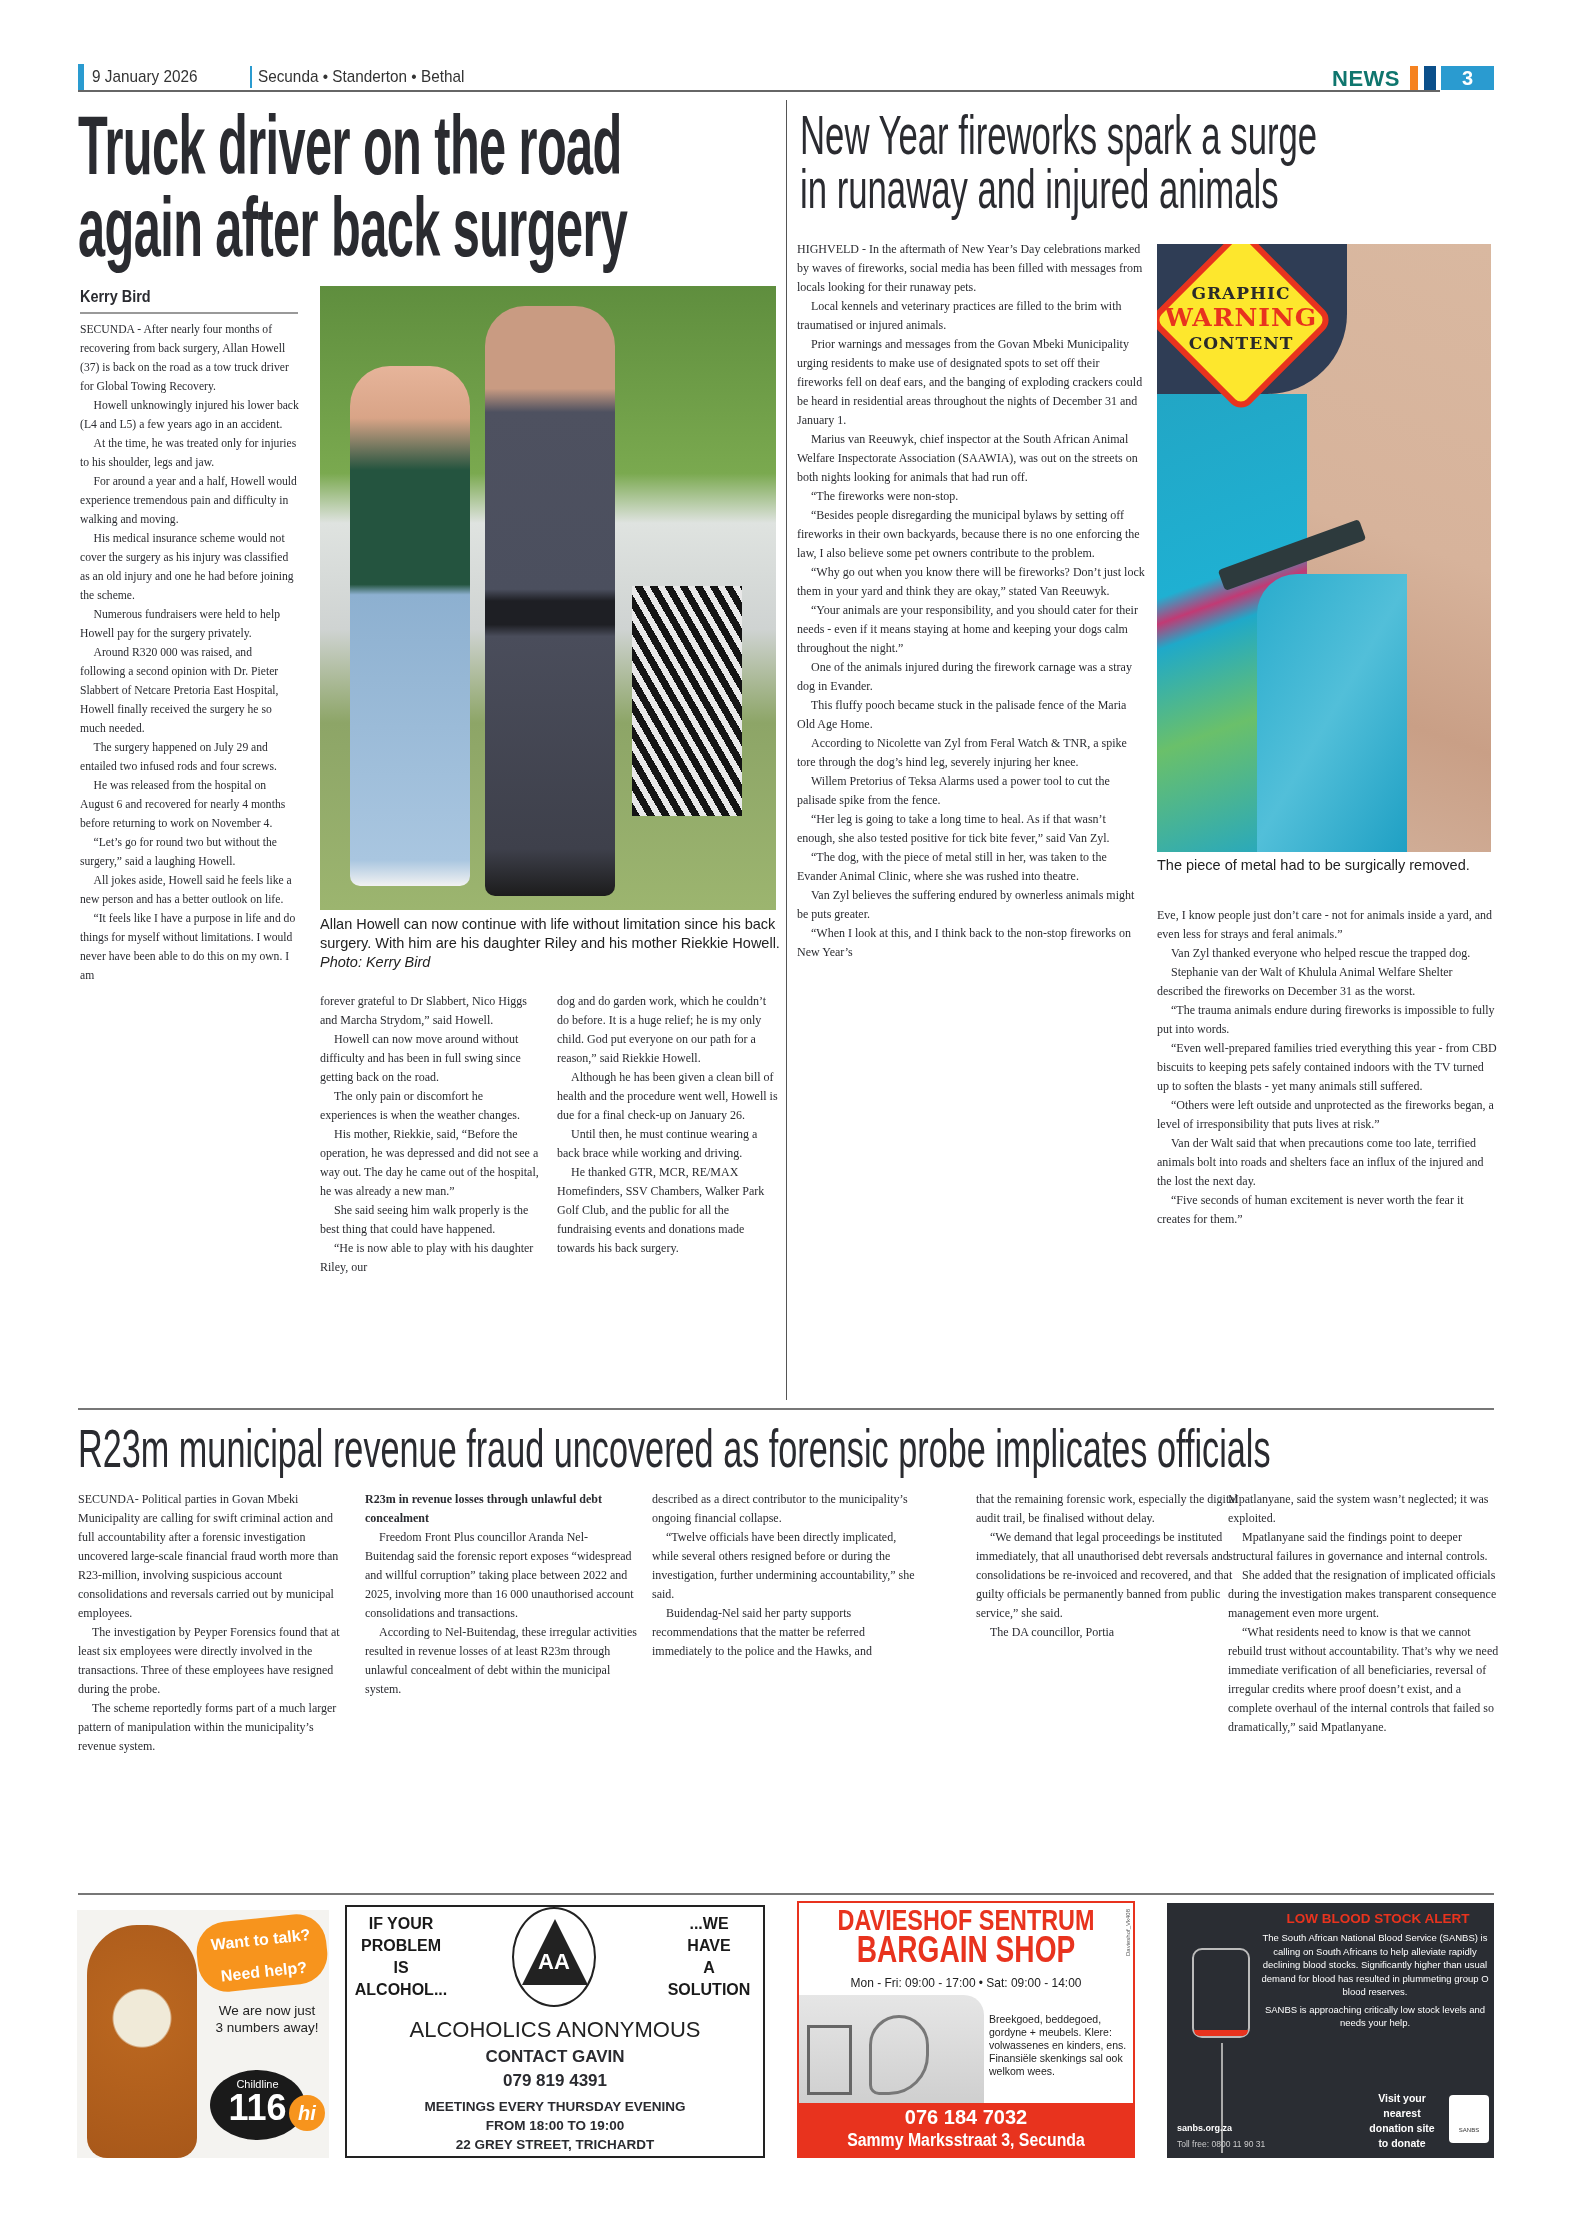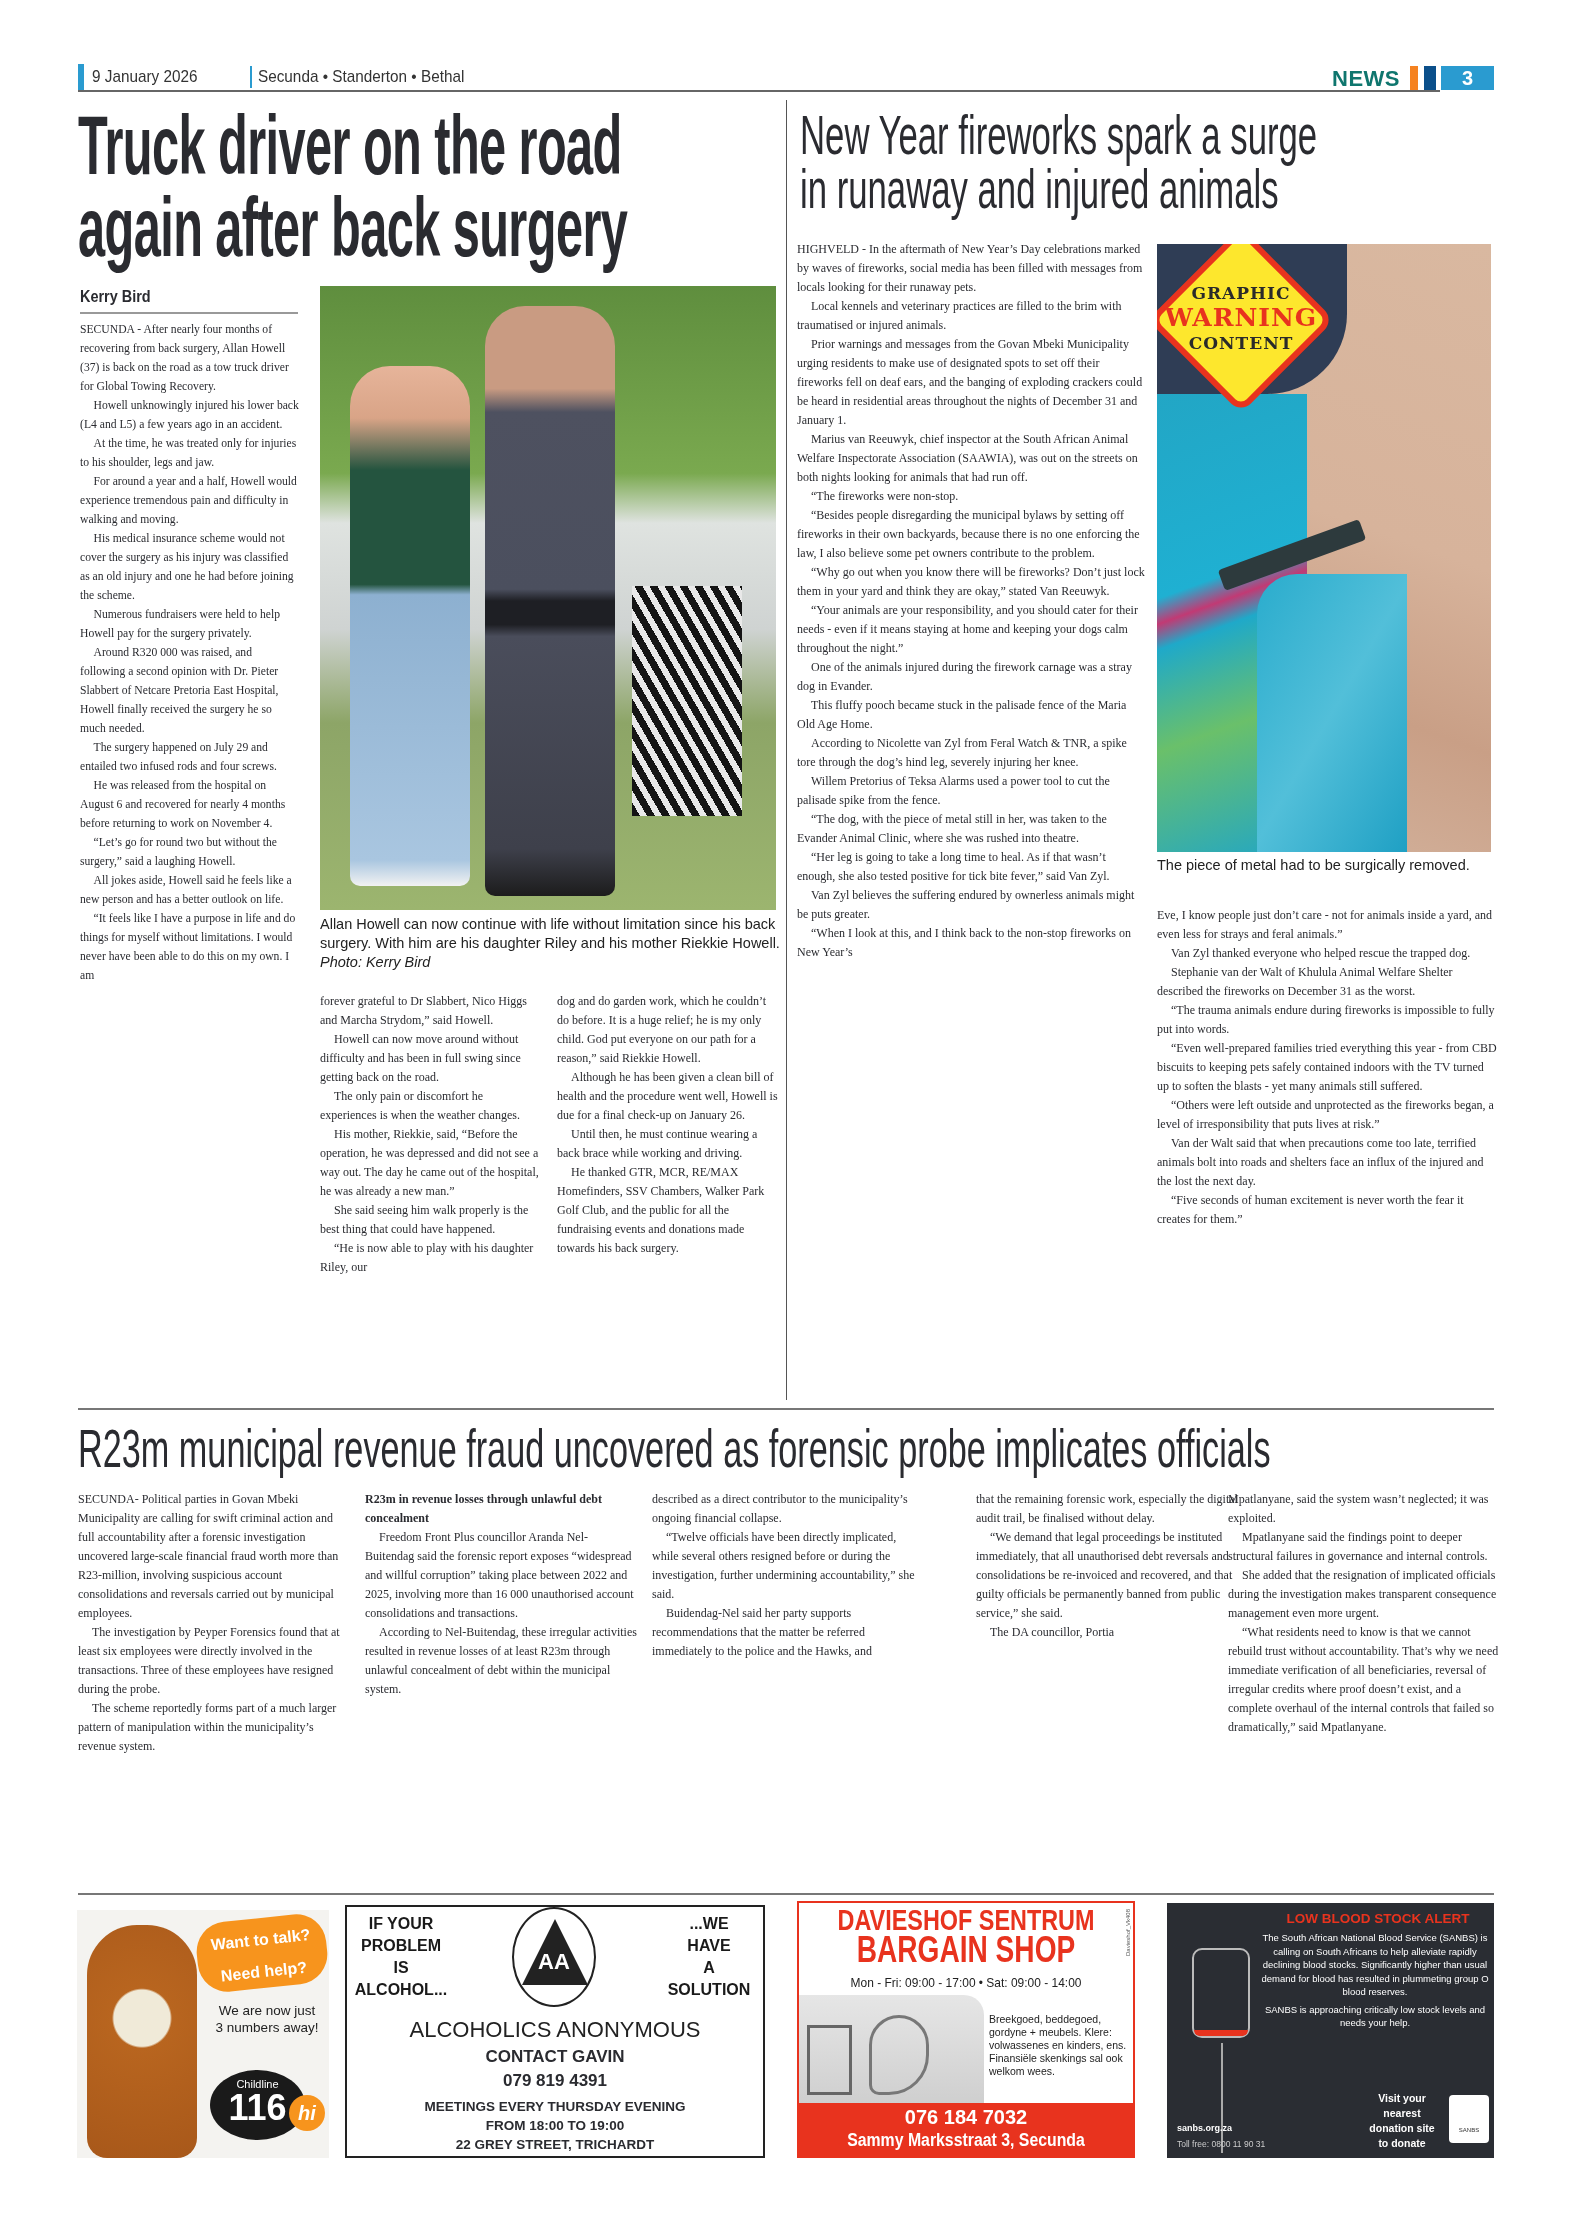--- a/index.html
+++ b/index.html
@@ -188,22 +188,22 @@
   <p>Prior warnings and messages from the Govan Mbeki Municipality urging residents to make use of designated spots to set off their fireworks fell on deaf ears, and the banging of exploding crackers could be heard in residential areas throughout the nights of December 31 and January 1.</p>
   <p>Marius van Reeuwyk, chief inspector at the South African Animal Welfare Inspectorate Association (SAAWIA), was out on the streets on both nights looking for animals that had run off.</p>
   <p>“The fireworks were non-stop.</p>
   <p>“Besides people disregarding the municipal bylaws by setting off fireworks in their own backyards, because there is no one enforcing the law, I also believe some pet owners contribute to the problem.</p>
   <p>“Why go out when you know there will be fireworks? Don’t just lock them in your yard and think they are okay,” stated Van Reeuwyk.</p>
   <p>“Your animals are your responsibility, and you should cater for their needs - even if it means staying at home and keeping your dogs calm throughout the night.”</p>
   <p>One of the animals injured during the firework carnage was a stray dog in Evander.</p>
   <p>This fluffy pooch became stuck in the palisade fence of the Maria Old Age Home.</p>
   <p>According to Nicolette van Zyl from Feral Watch &amp; TNR, a spike tore through the dog’s hind leg, severely injuring her knee.</p>
   <p>Willem Pretorius of Teksa Alarms used a power tool to cut the palisade spike from the fence.</p>
+  <p>“Her leg is going to take a long time to heal. As if that wasn’t enough, she also tested positive for tick bite fever,” said Van Zyl.</p>
   <p>“The dog, with the piece of metal still in her, was taken to the Evander Animal Clinic, where she was rushed into theatre.</p>
-  <p>“Her leg is going to take a long time to heal. As if that wasn’t enough, she also tested positive for tick bite fever,” said Van Zyl.</p>
   <p>Van Zyl believes the suffering endured by ownerless animals might be puts greater.</p>
   <p>“When I look at this, and I think back to the non-stop fireworks on New Year’s</p>
 </div>
 
 <div class="photo2">
   <div class="dark"></div>
   <div class="fabric"></div>
   <div class="fabric2"></div>
   <div class="spike"></div>
   <div class="warning"></div>

